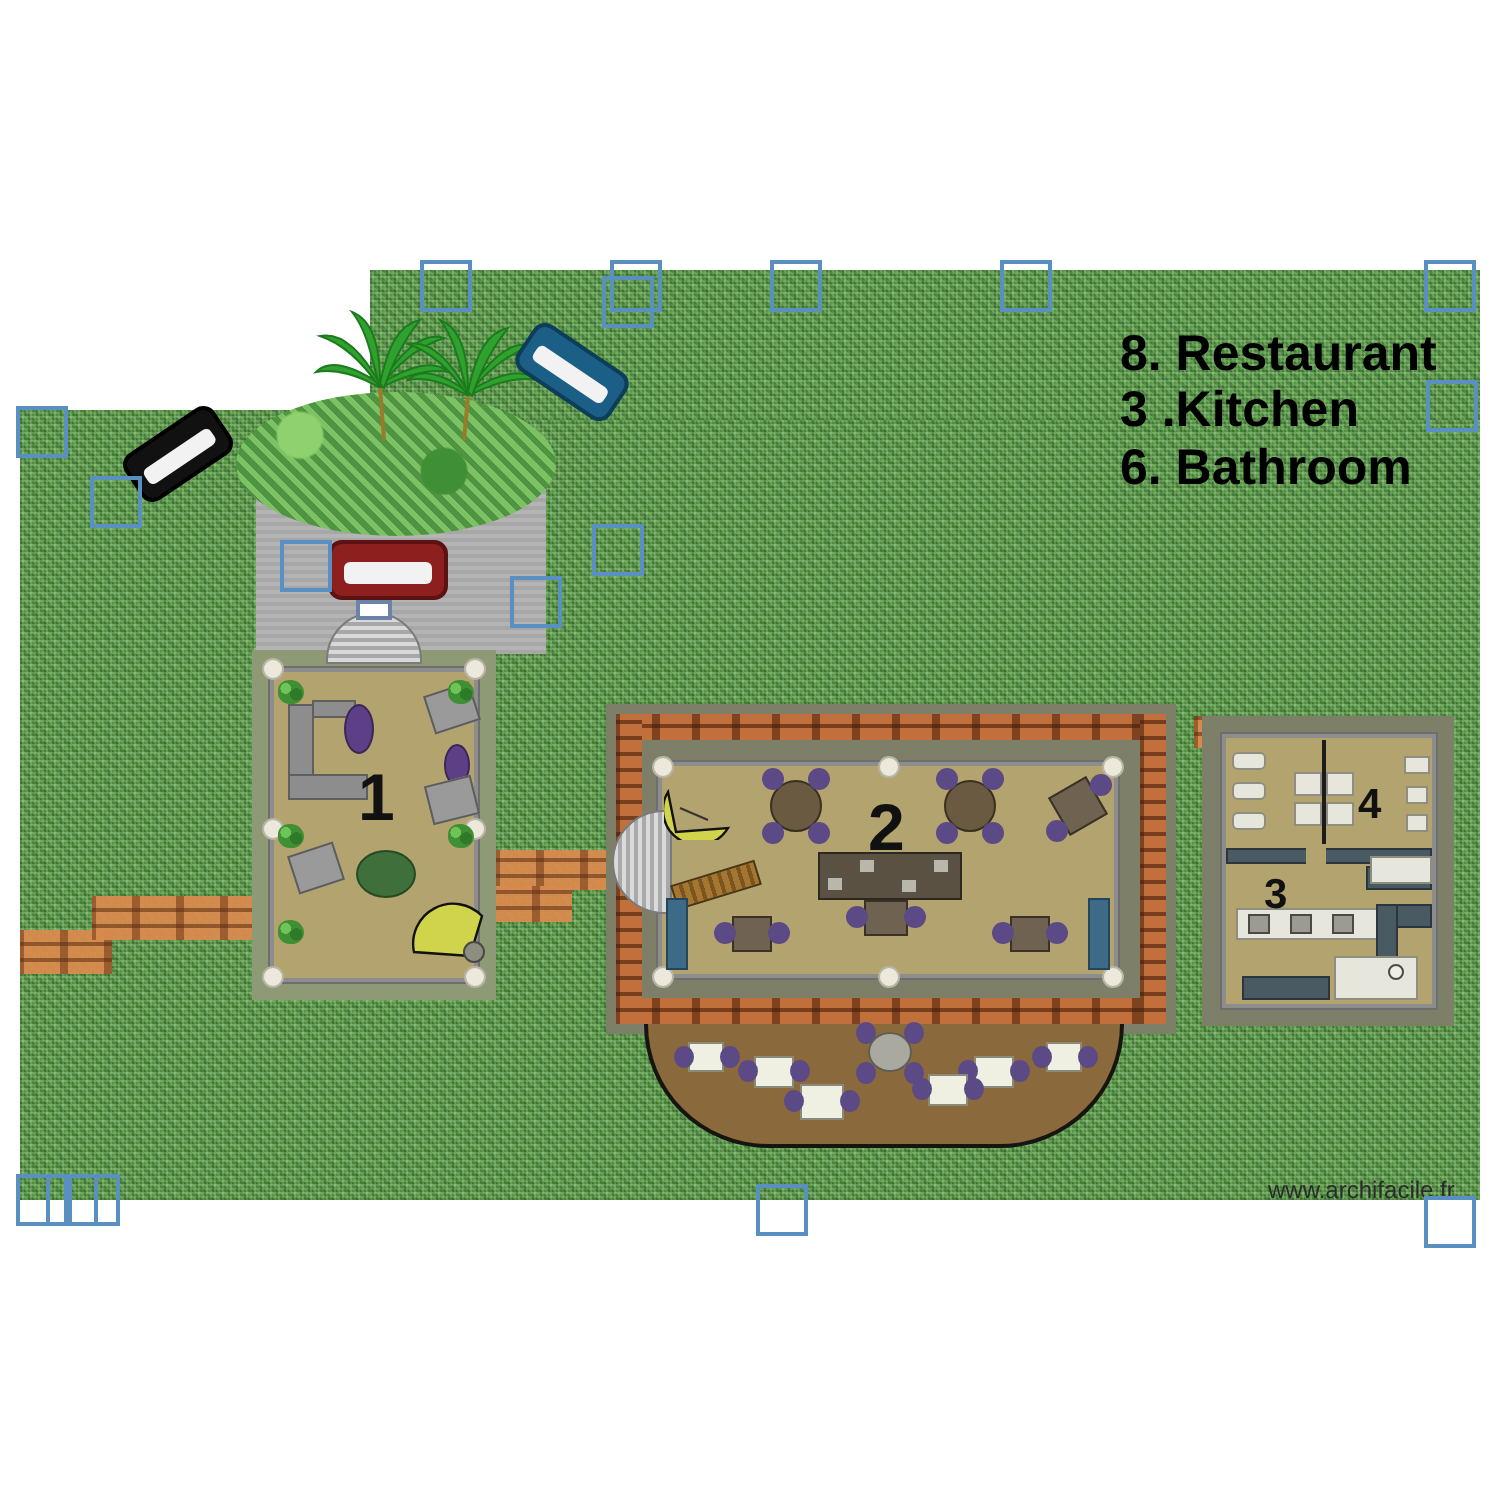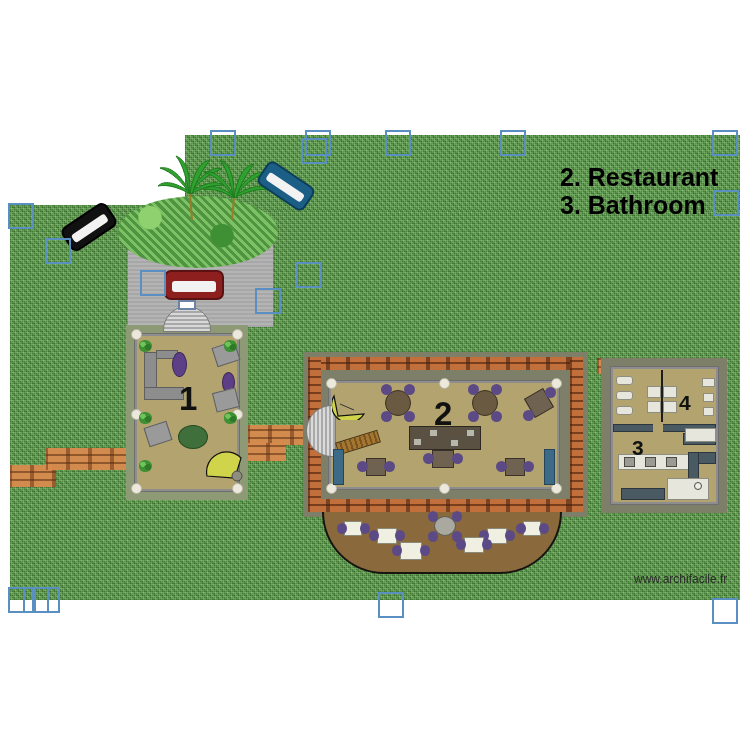--- a/index.html
+++ b/index.html
@@ -328,25 +328,26 @@
   <div class="fx counterwhite" style="left:685px;top:428px;width:31px;height:14px;"></div>
   <div class="fx counterdark" style="left:688px;top:452px;width:28px;height:12px;"></div>
   <div class="fx counterdark" style="left:688px;top:452px;width:11px;height:34px;"></div>
   <div class="fx counterdark" style="left:621px;top:488px;width:44px;height:12px;"></div>
   <div class="fx counterwhite" style="left:667px;top:478px;width:42px;height:22px;"></div>
   <div class="fx" style="left:694px;top:482px;width:8px;height:8px;border-radius:50%;border:1px solid #4a4a44;background:#efefe6;"></div>
 
   <div class="room-num" style="left:632px;top:437px;font-size:21px;">3</div>
 
   <div class="legend" style="left:560px;top:163px;font-size:25px;line-height:1.13;">
-    <div>2. Restaurant</div>
-    <div>3. Bathroom</div>
+    <div>8. Restaurant</div>
+    <div>3 .Kitchen</div>
+    <div>6. Bathroom</div>
   </div>
 
-  <div class="watermark" style="left:634px;top:572px;">www.archifacile.fr</div>
+  <div class="watermark" style="left:634px;top:588px;">www.archifacile.fr</div>
 
   <div class="handle" style="left:210px;top:130px;"></div>
   <div class="handle" style="left:305px;top:130px;"></div>
   <div class="handle" style="left:385px;top:130px;"></div>
   <div class="handle" style="left:500px;top:130px;"></div>
   <div class="handle" style="left:712px;top:130px;"></div>
   <div class="handle" style="left:301px;top:138px;"></div>
   <div class="handle" style="left:713px;top:190px;"></div>
   <div class="handle" style="left:8px;top:203px;"></div>
   <div class="handle" style="left:45px;top:238px;"></div>

